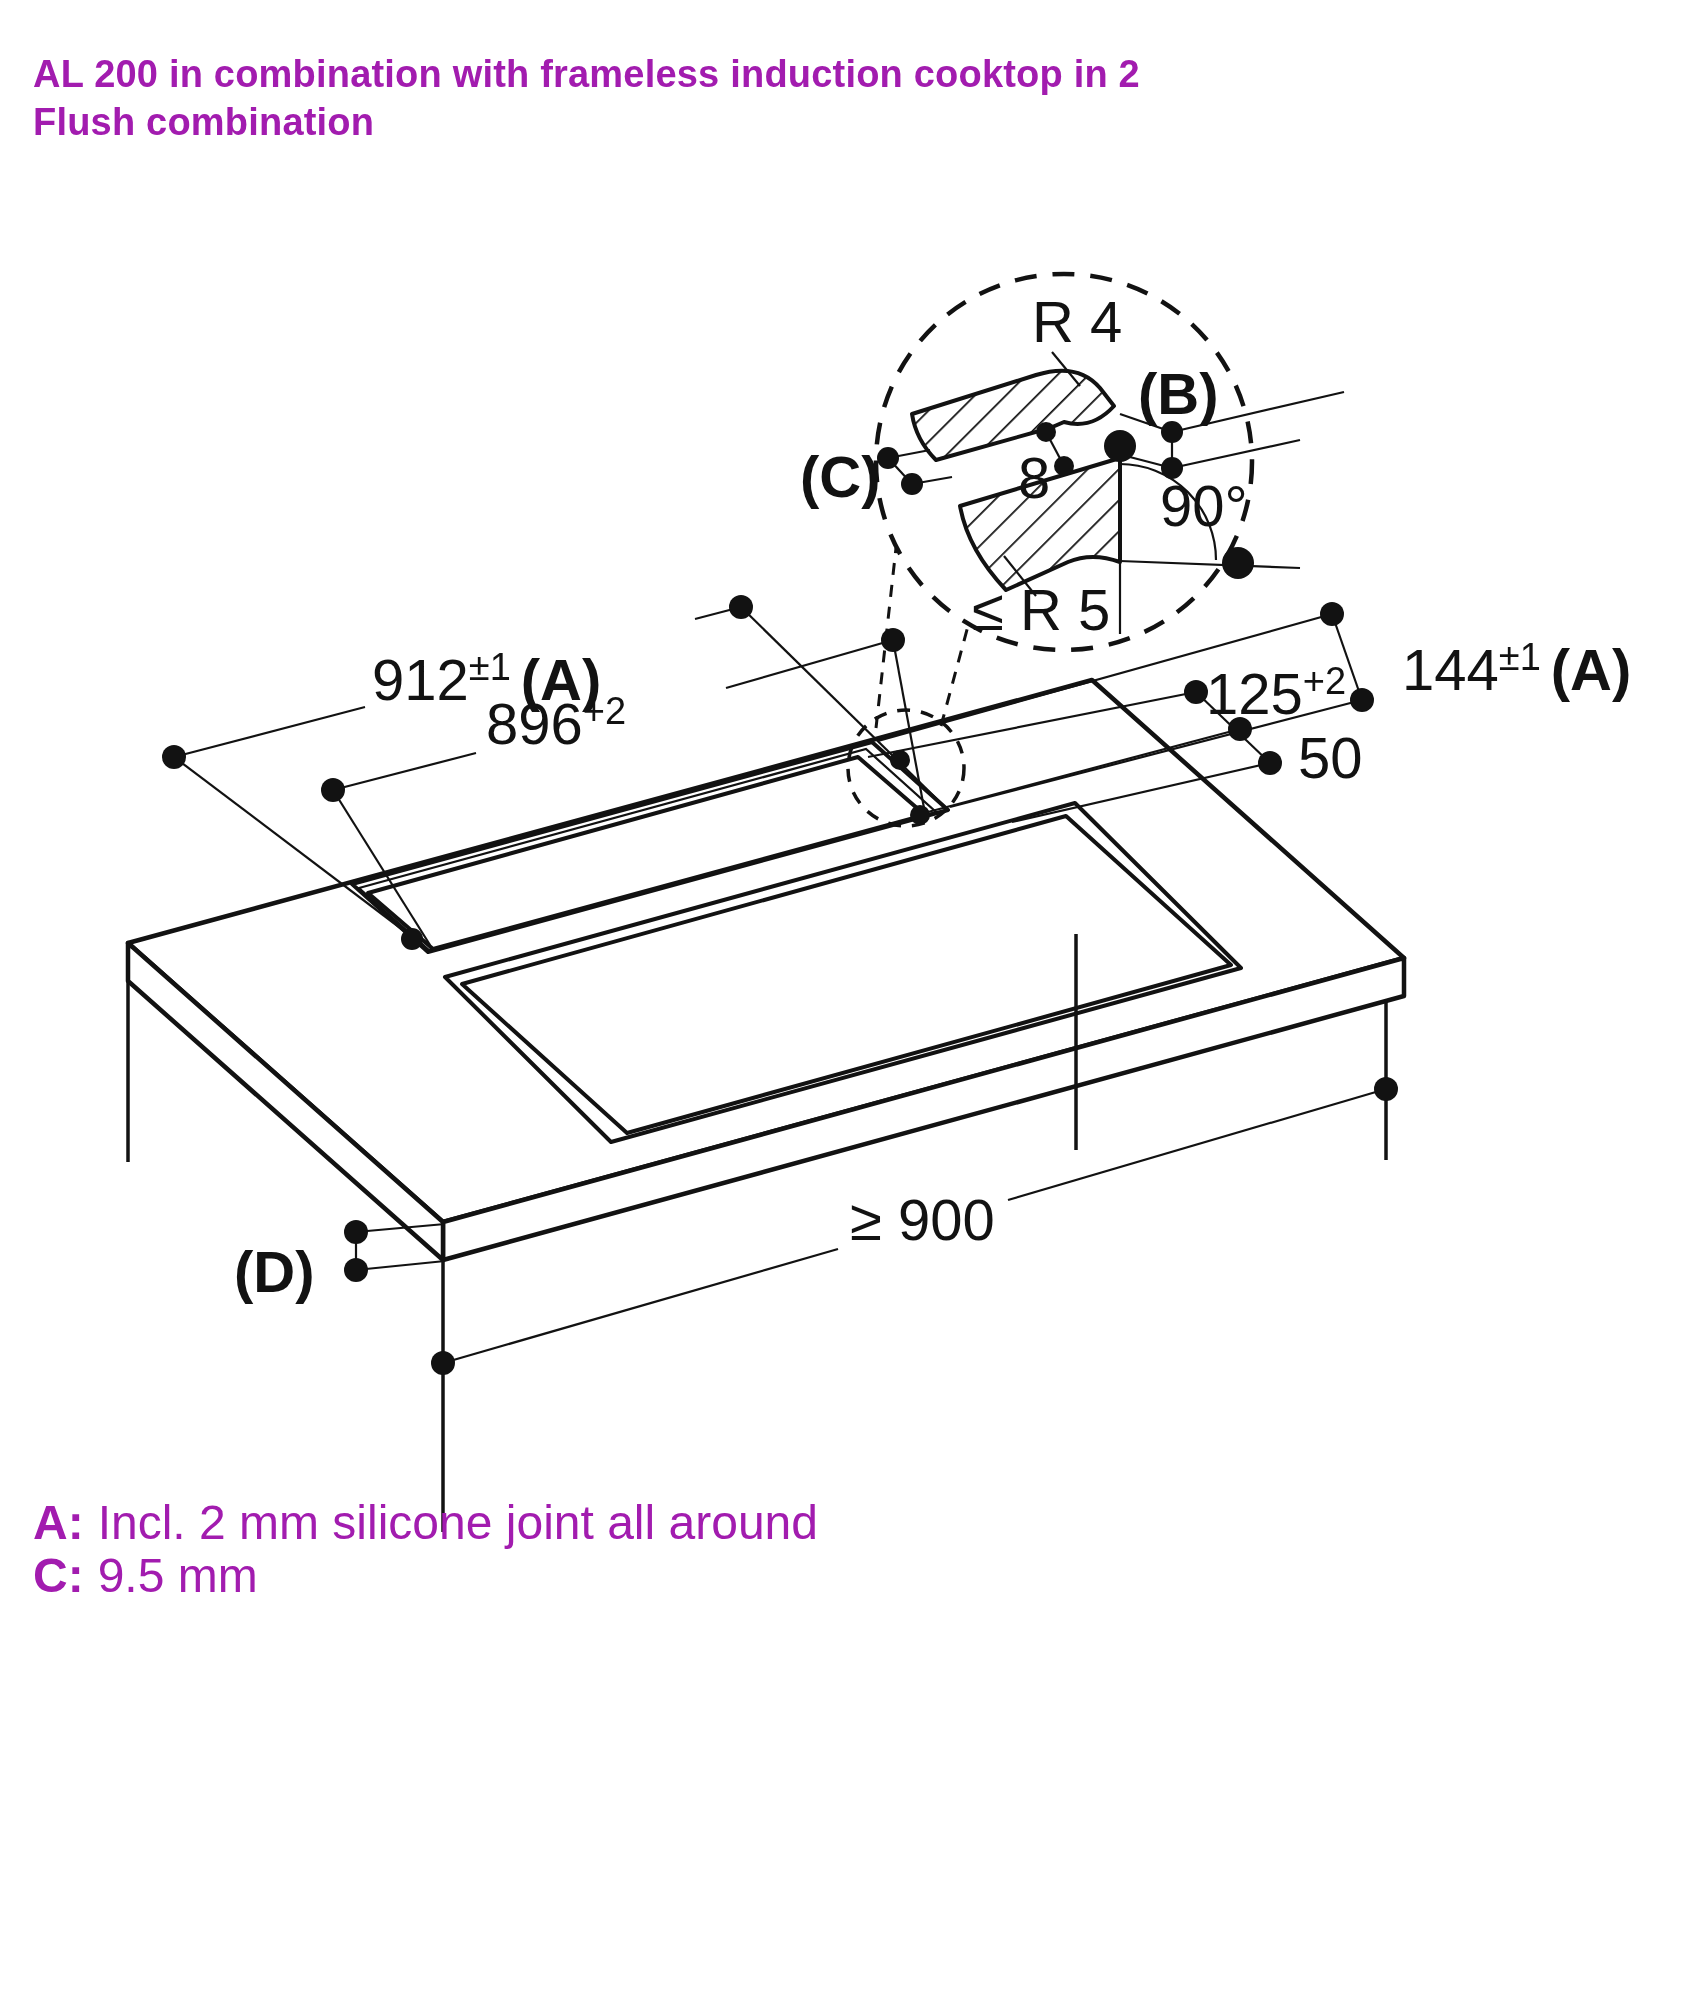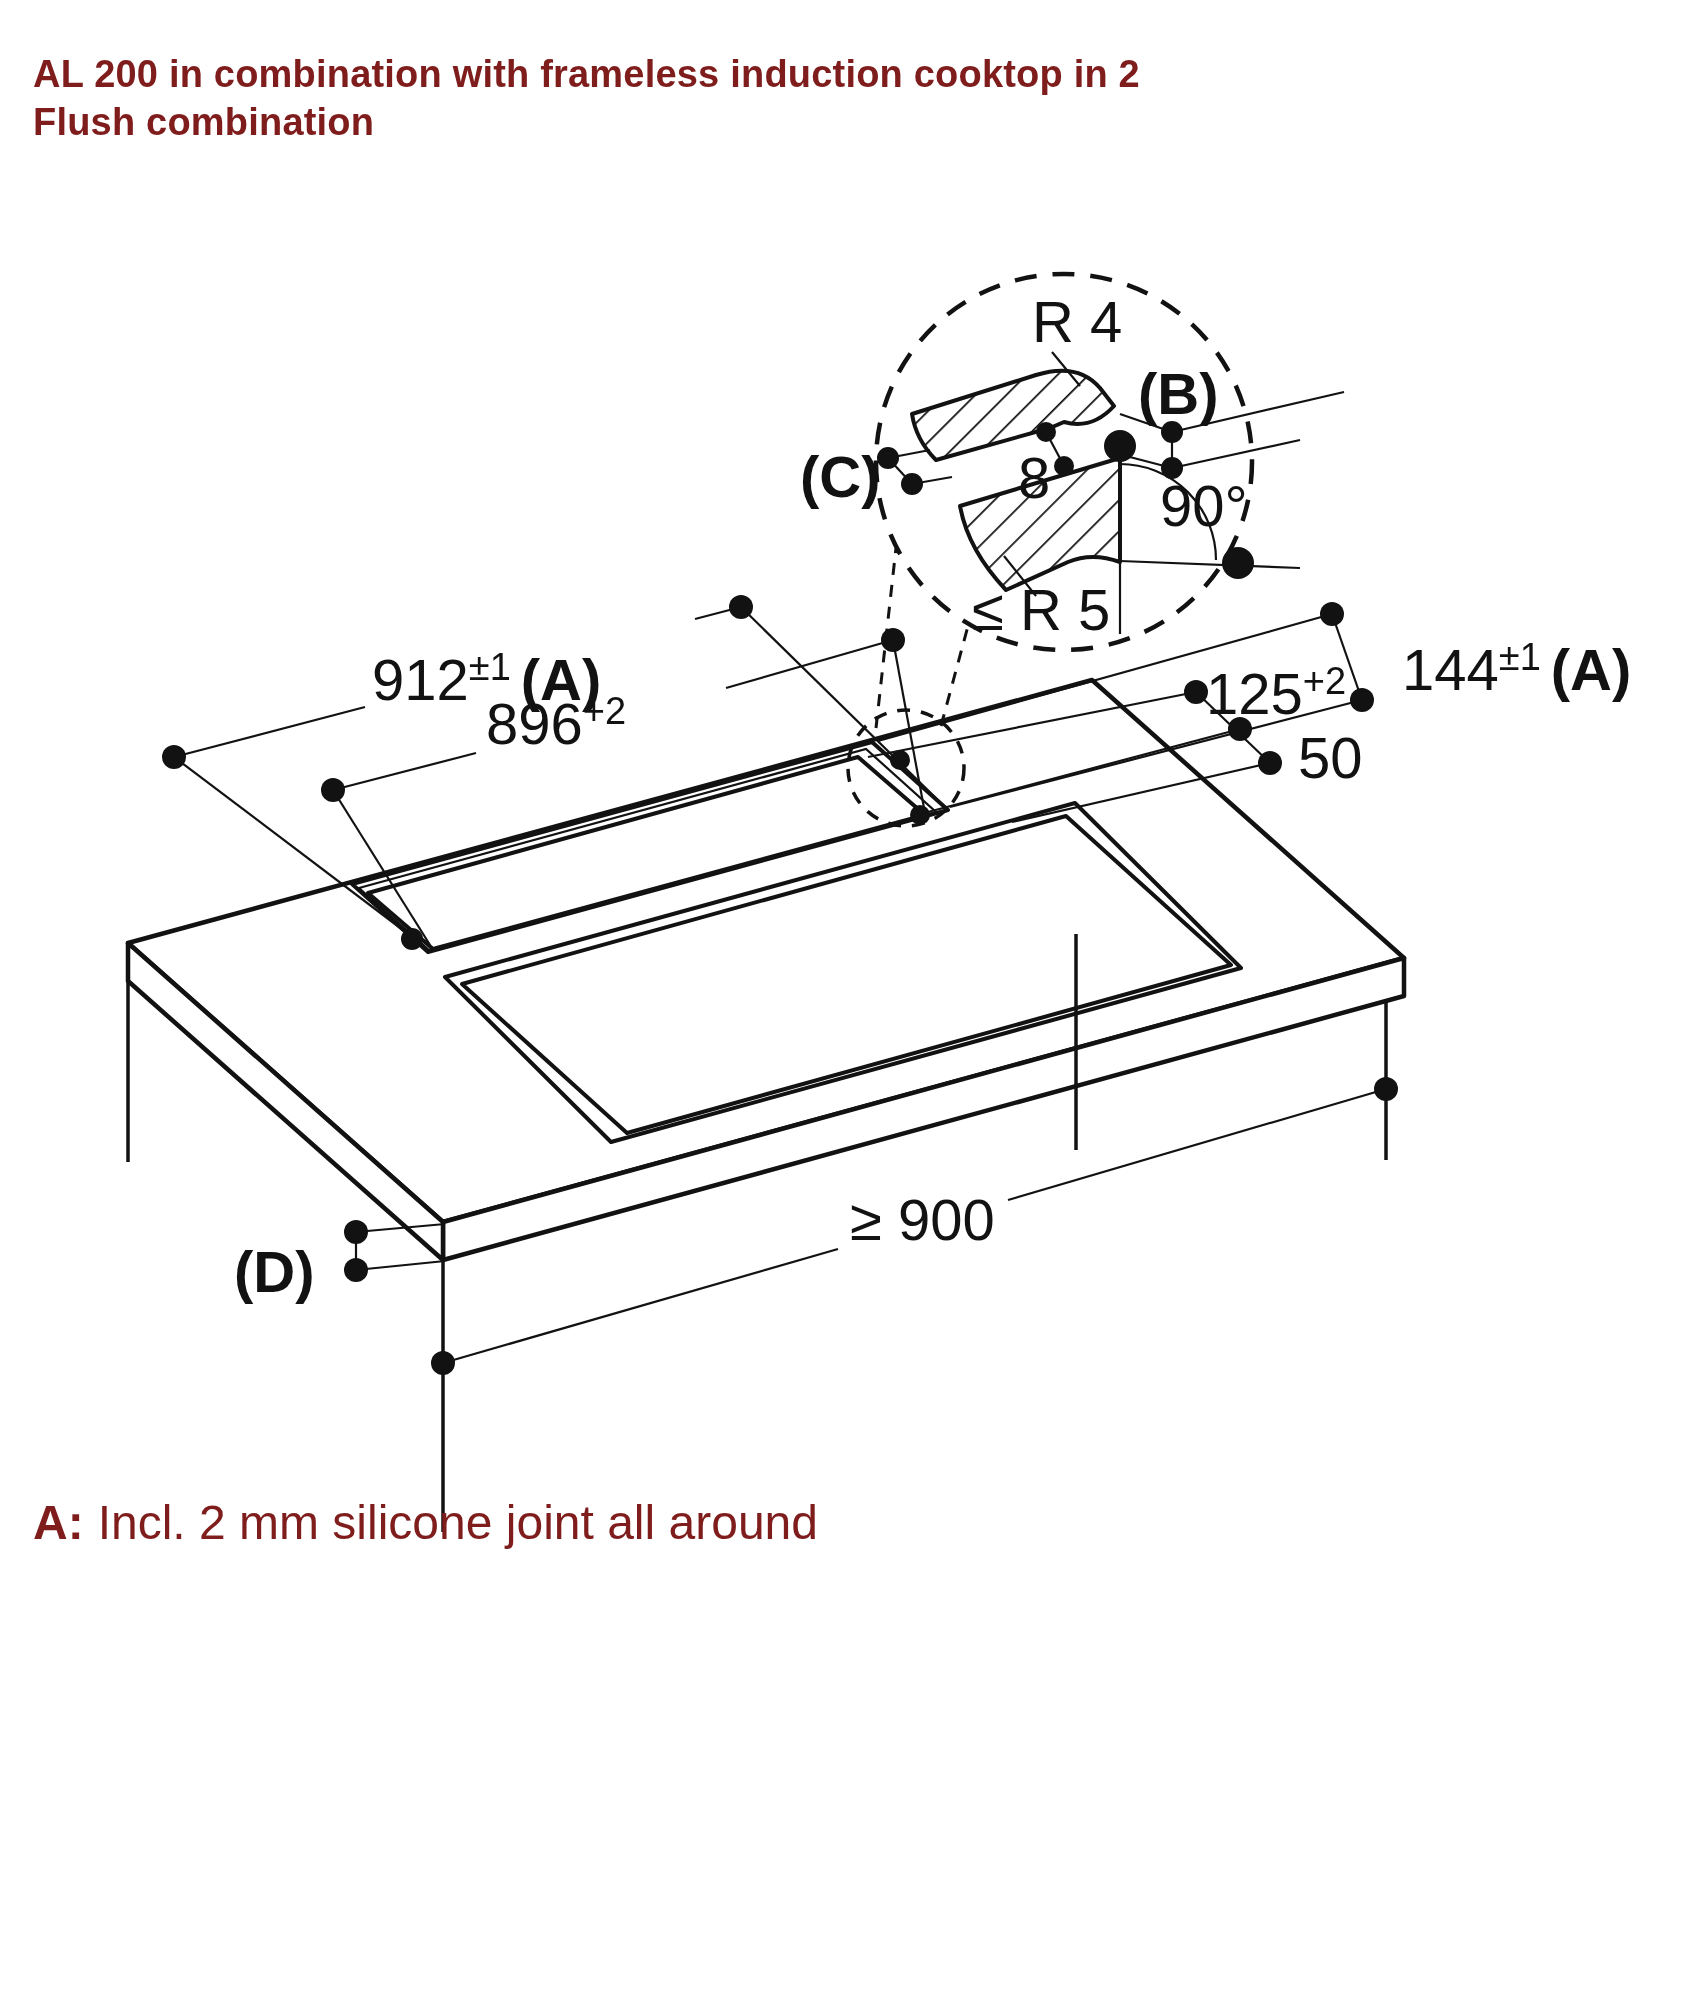--- a/index.html
+++ b/index.html
@@ -1,21 +1,21 @@
 <!DOCTYPE html>
 <html><head>
 <meta charset="utf-8">
 <style>
   html,body{margin:0;padding:0;background:#e8e8e8;}
   .page{
     position:relative;
     width:1686px;height:2000px;
     background:#ffffff;
     font-family:"Liberation Sans",sans-serif;
-    color:#7f1d1d;
+    color:#a21caf;
     overflow:hidden;
   }
   .title-block{
     position:absolute;left:33px;top:50px;
     font-size:38px;font-weight:bold;line-height:48px;
     letter-spacing:0.2px;
   }
   .legend-block{
     position:absolute;left:33px;top:1496px;
     font-size:48px;line-height:53px;
@@ -179,15 +179,16 @@
       <circle class="dot" cx="1238" cy="563" r="16"></circle>
       <text class="dim" x="1160" y="526">90°</text>
 
       <line class="thin" x1="1036" y1="596" x2="1004" y2="556"></line>
       <text class="dim" x="972" y="630">≤ R 5</text>
     </g>
   </svg>
 
   <div class="legend-block">
     <div class="legend-row"><span class="k">A:</span><span>Incl. 2 mm silicone joint all around</span></div>
+    <div class="legend-row"><span class="k">C:</span><span>9.5 mm</span></div>
   </div>
 
 </div>
 
 </body></html>

